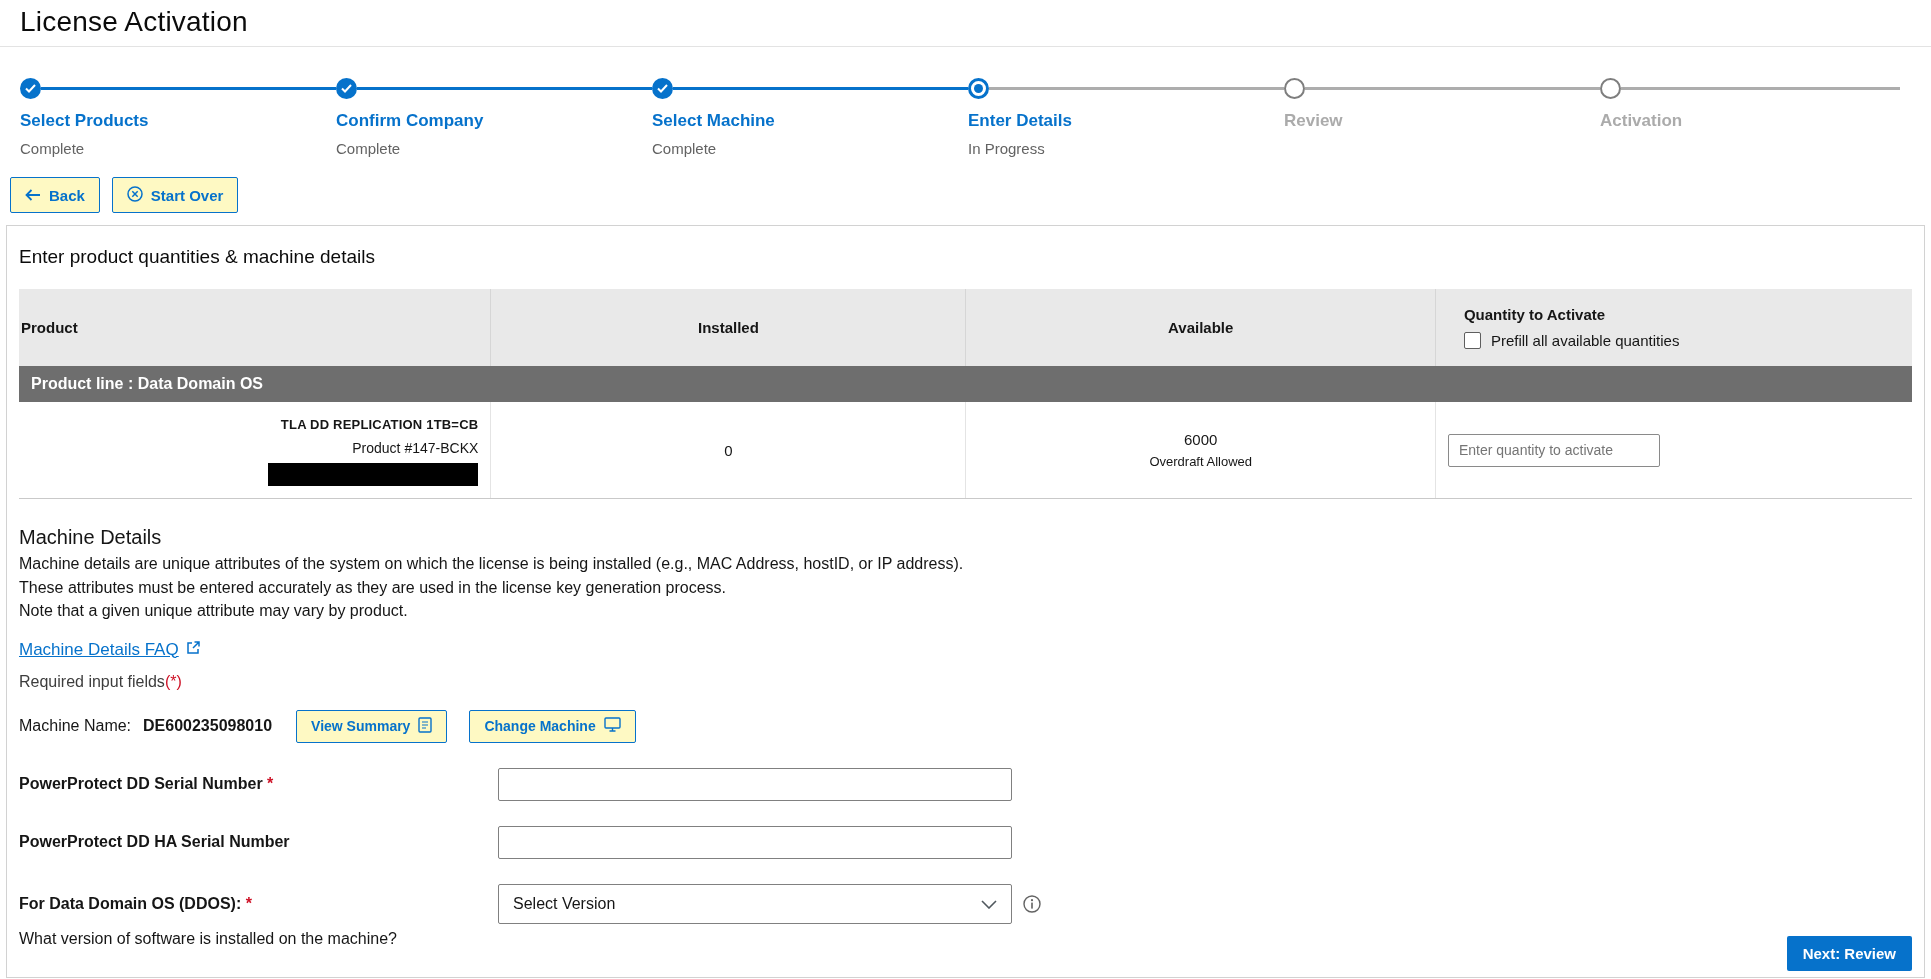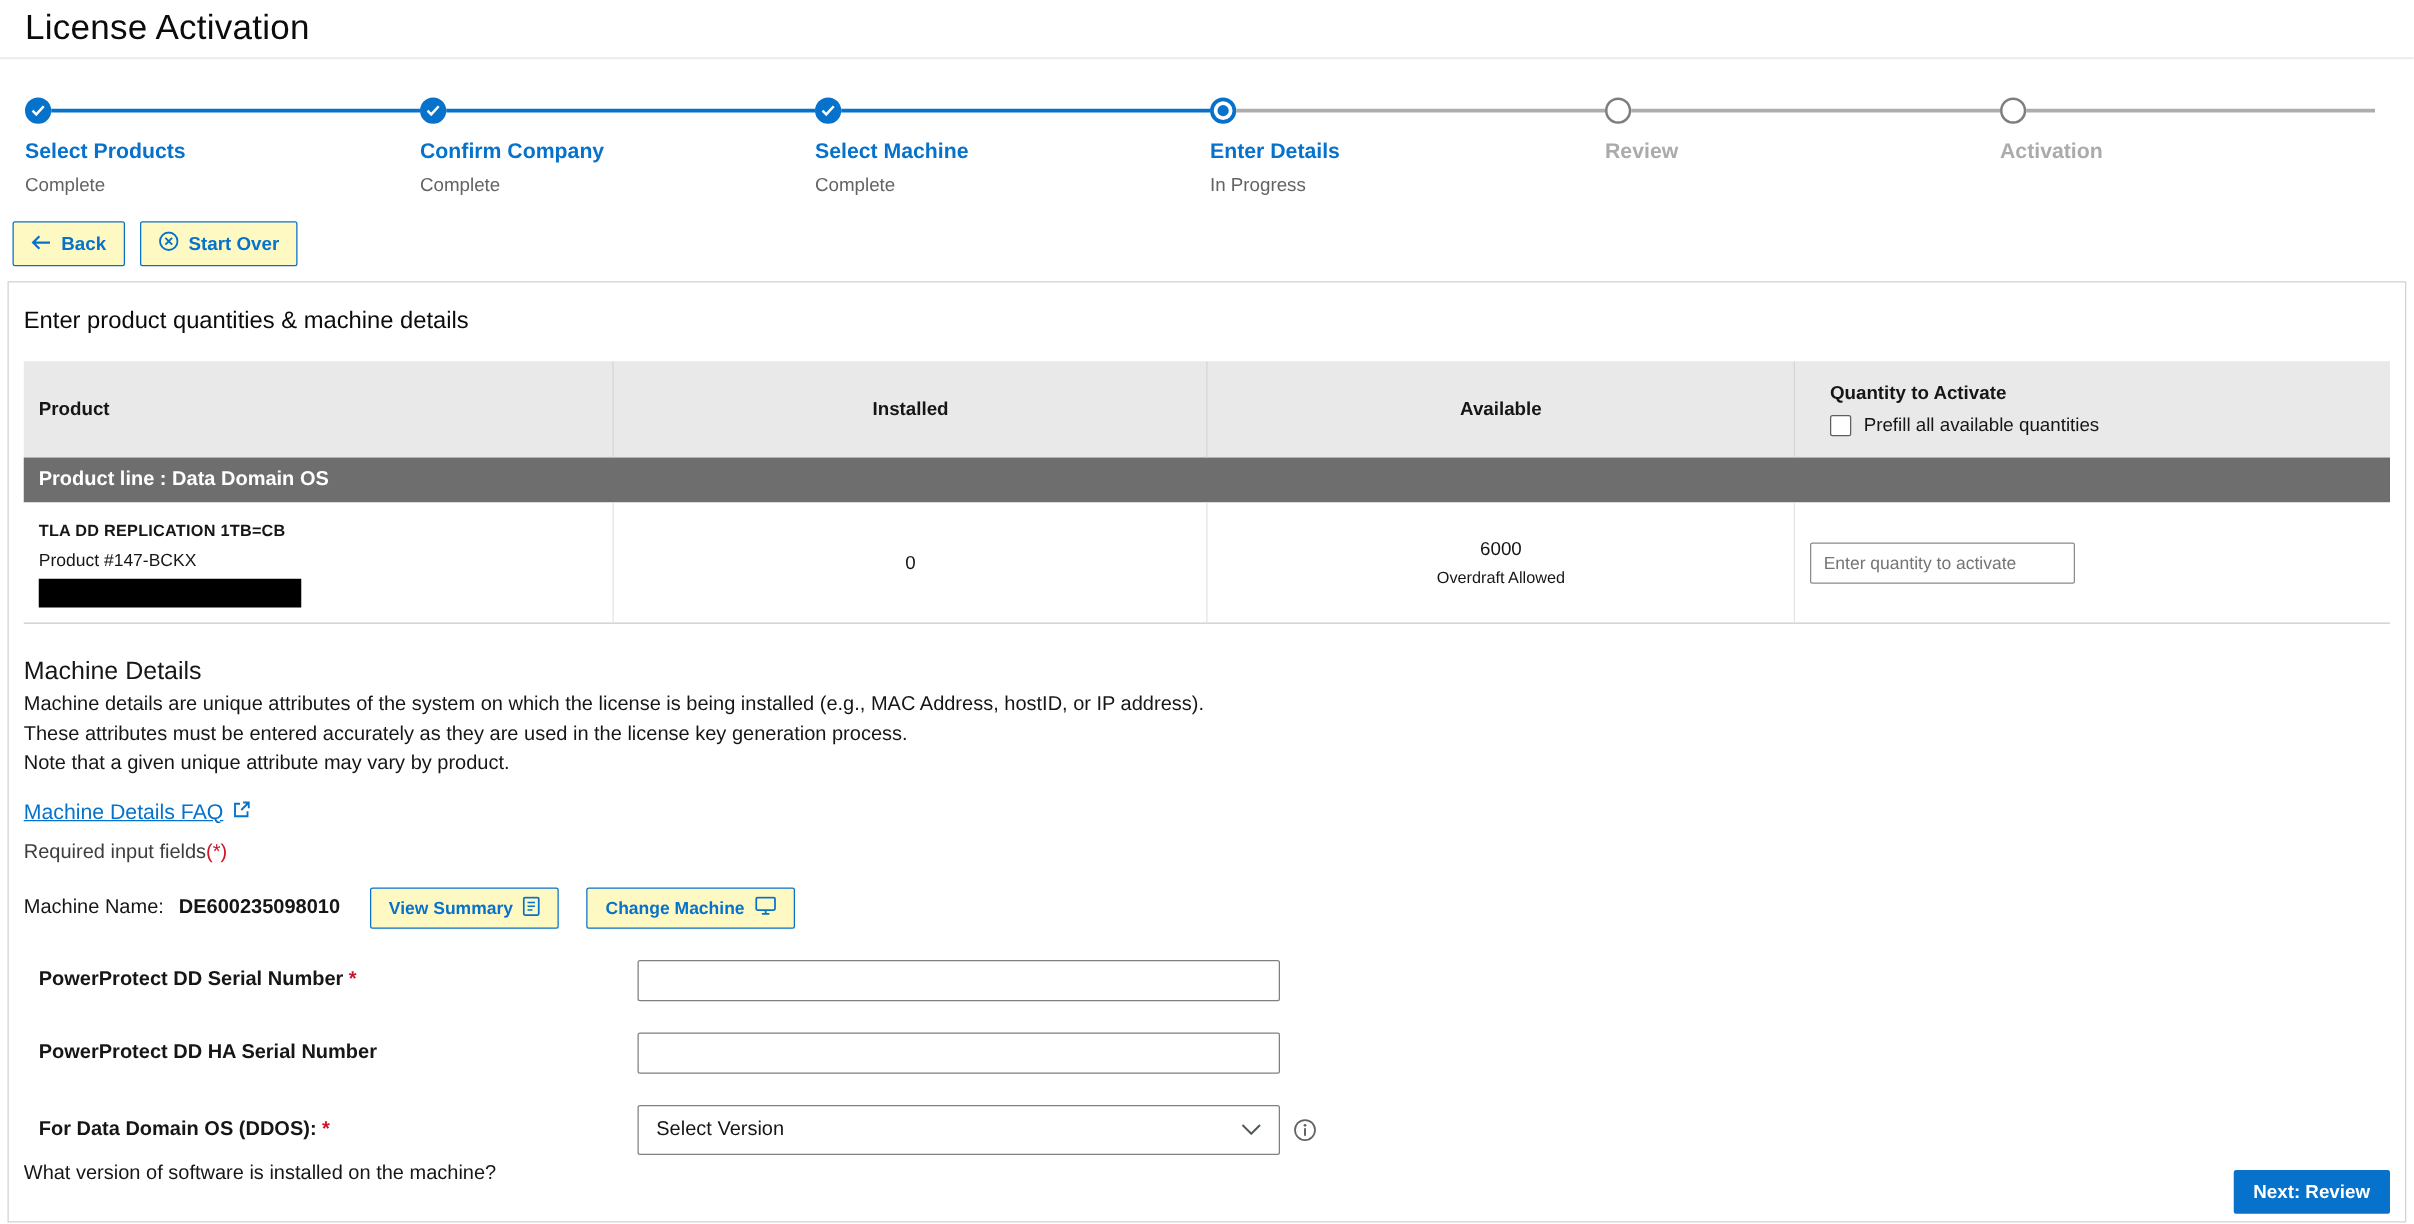--- a/index.html
+++ b/index.html
@@ -47,30 +47,30 @@
   .content { margin:0 6px; border:1px solid #D2D2D2; padding:18px 12px 10px;
              height:753px; position:relative; overflow:hidden; }
   .section-title { margin:2px 0 21px 0; font-size:19px; font-weight:500; color:#0b0b0b; }
 
   
   .ptable { width:100%; }
   .thead, .data-row { display:grid; grid-template-columns:24.9% 25.1% 24.8% 25.2%; }
   .thead { background:#E9E9E9; min-height:77px; }
   .th { display:flex; align-items:center; font-size:15px; font-weight:700; color:#161616; }
   .th + .th { border-left:1px solid #D6D6D6; }
-  .th-product { padding-left:12px; }
+  .th-product { padding-left:2px; }
   .th-installed, .th-available { justify-content:center; }
   .th-quantity { flex-direction:column; align-items:flex-start; justify-content:center; gap:9px; padding-left:28px; }
   .prefill { display:flex; align-items:center; gap:10px; font-size:15px; font-weight:400; cursor:pointer;justify-content:center; }
   .checkbox { width:17px; height:17px; border:1.5px solid #5e5e5e; border-radius:2px; background:#fff; }
   .group-row { background:#6E6E6E; color:#fff; font-size:16px; font-weight:700; padding:9px 12px; }
   .data-row { border-bottom:1px solid #C9C9C9; min-height:92px; background:#fff; }
   .td { display:flex; align-items:center; justify-content:center; font-size:15px; }
   .td + .td { border-left:1px solid #E4E4E4; }
-  .td-product { flex-direction:column; align-items:flex-start; justify-content:flex-start; padding:15px 12px 12px; }
+  .td-product { flex-direction:column; align-items:flex-end; justify-content:flex-start; padding:15px 12px 12px; }
   .p-name { font-size:13px; font-weight:700; letter-spacing:.2px; }
   .p-num { font-size:14px; margin-top:8px; }
   .redacted { width:210px; height:23px; background:#000; margin-top:7px; }
   .td-available { flex-direction:column; gap:6px; }
   .overdraft { font-size:13px; }
   .td-quantity { justify-content:flex-start; padding-left:12px; }
   .qty-input { width:212px; height:33px; border:1px solid #8A8A8A; border-radius:2px;
                padding:0 10px; font-size:14px; }
   input::placeholder { color:#757575; }
 
@@ -81,21 +81,21 @@
               color:#0672CB; font-size:17px; text-decoration:underline; cursor:pointer; }
   .required-note { margin-top:13px; font-size:16px; color:#3d3d3d; }
   .req { color:#CE1126; }
   .machine-row { display:flex; align-items:center; margin-top:19px; font-size:16px; }
   .mn-value { font-weight:700; margin-left:12px; }
   .machine-row .btn-outline { height:33px; font-size:14px; }
   .machine-row .btn-outline:first-of-type { margin-left:24px; }
   .machine-row .btn-outline + .btn-outline { margin-left:22px; }
 
   .form-row { display:flex; align-items:center; margin-top:25px; }
-  .form-label { width:479px; margin-left:12px; font-size:16px; font-weight:600; }
+  .form-label { width:479px; margin-left:0; font-size:16px; font-weight:600; }
   .text-input { width:514px; height:33px; border:1px solid #808080; border-radius:2px;
                 padding:0 10px; font-size:15px; }
   .select { width:514px; height:40px; border:1px solid #808080; border-radius:2px;
             display:flex; align-items:center; justify-content:space-between;
             padding:0 14px; font-size:16px; background:#fff; cursor:pointer; }
   .info-btn { margin-left:11px; display:inline-flex; cursor:pointer; background:none; border:none; padding:0; }
   .hint { margin-top:6px; font-size:16px; }
 
   .btn-primary { position:absolute; right:12px; bottom:6px;
                  background:#0672CB; color:#fff; border:none; border-radius:2px;

